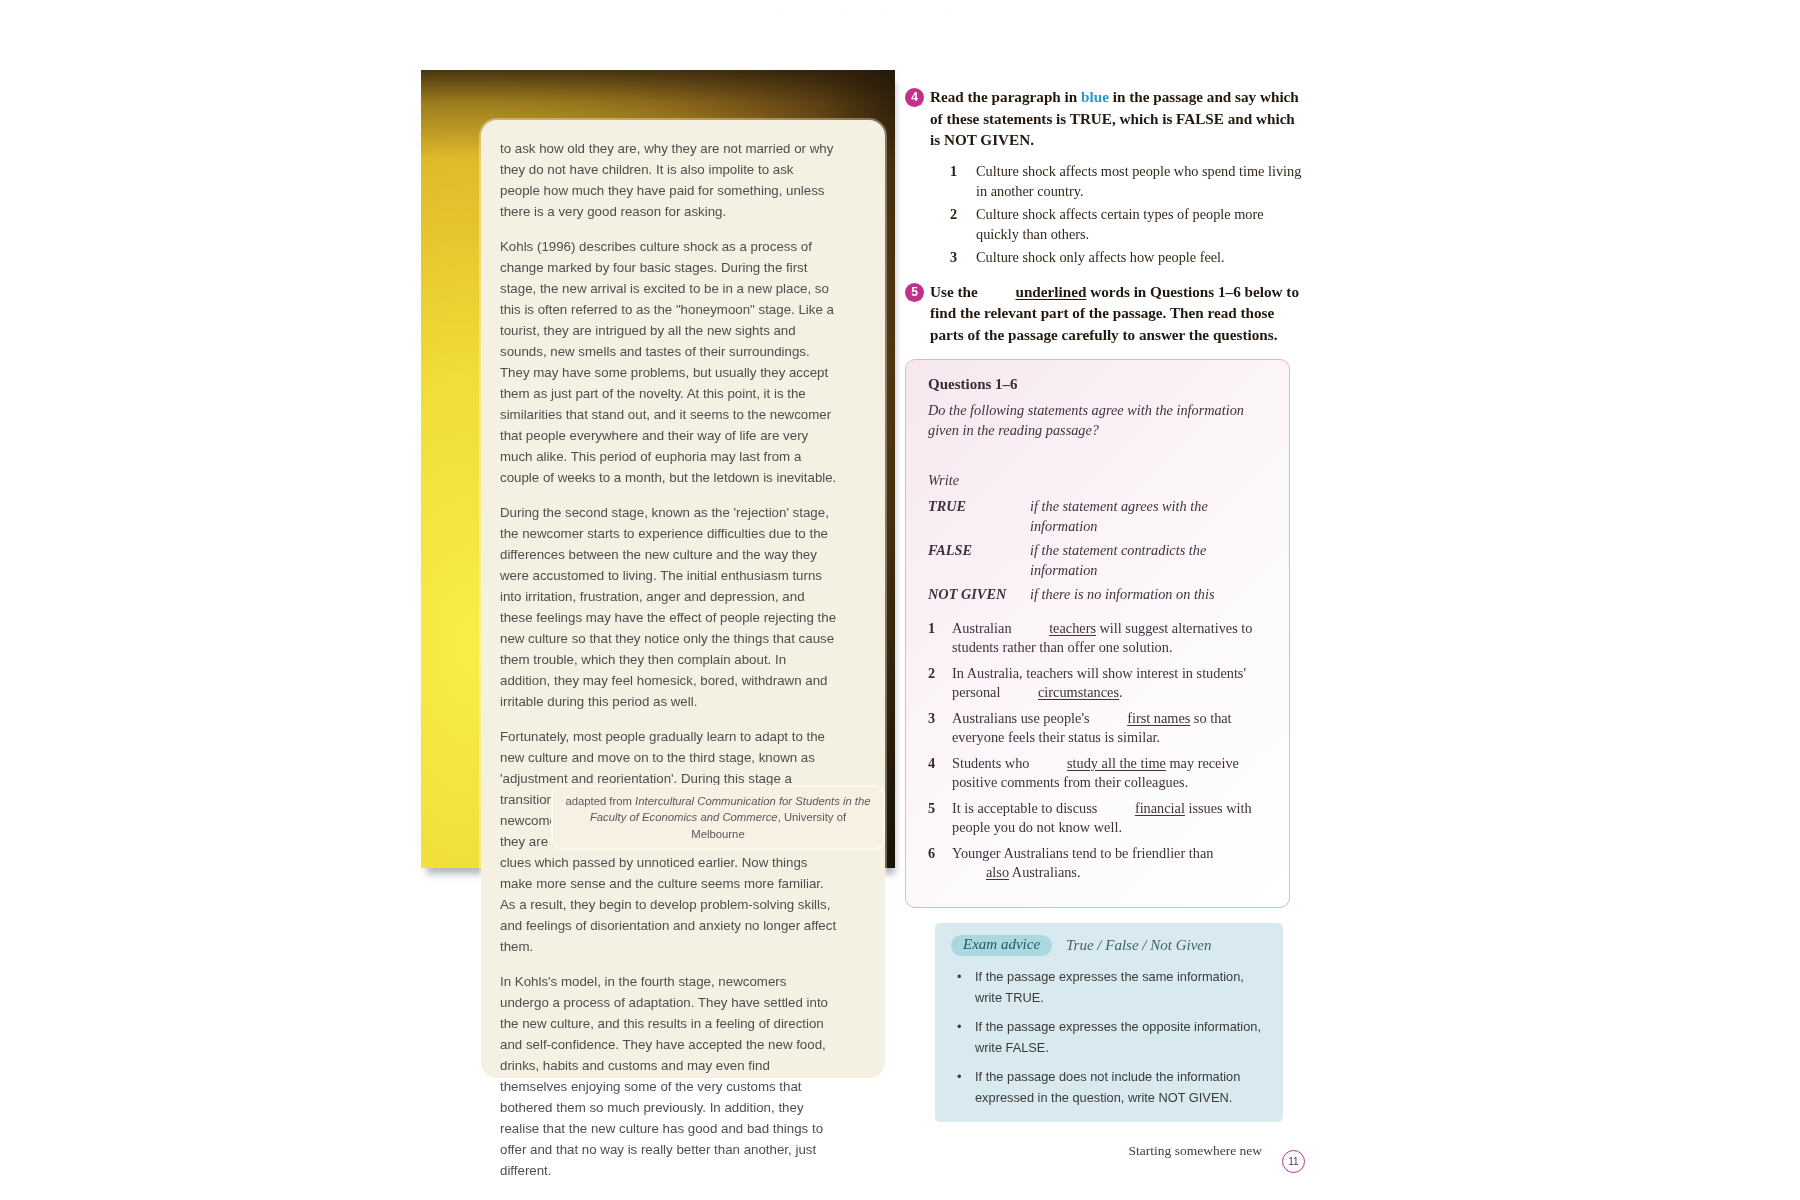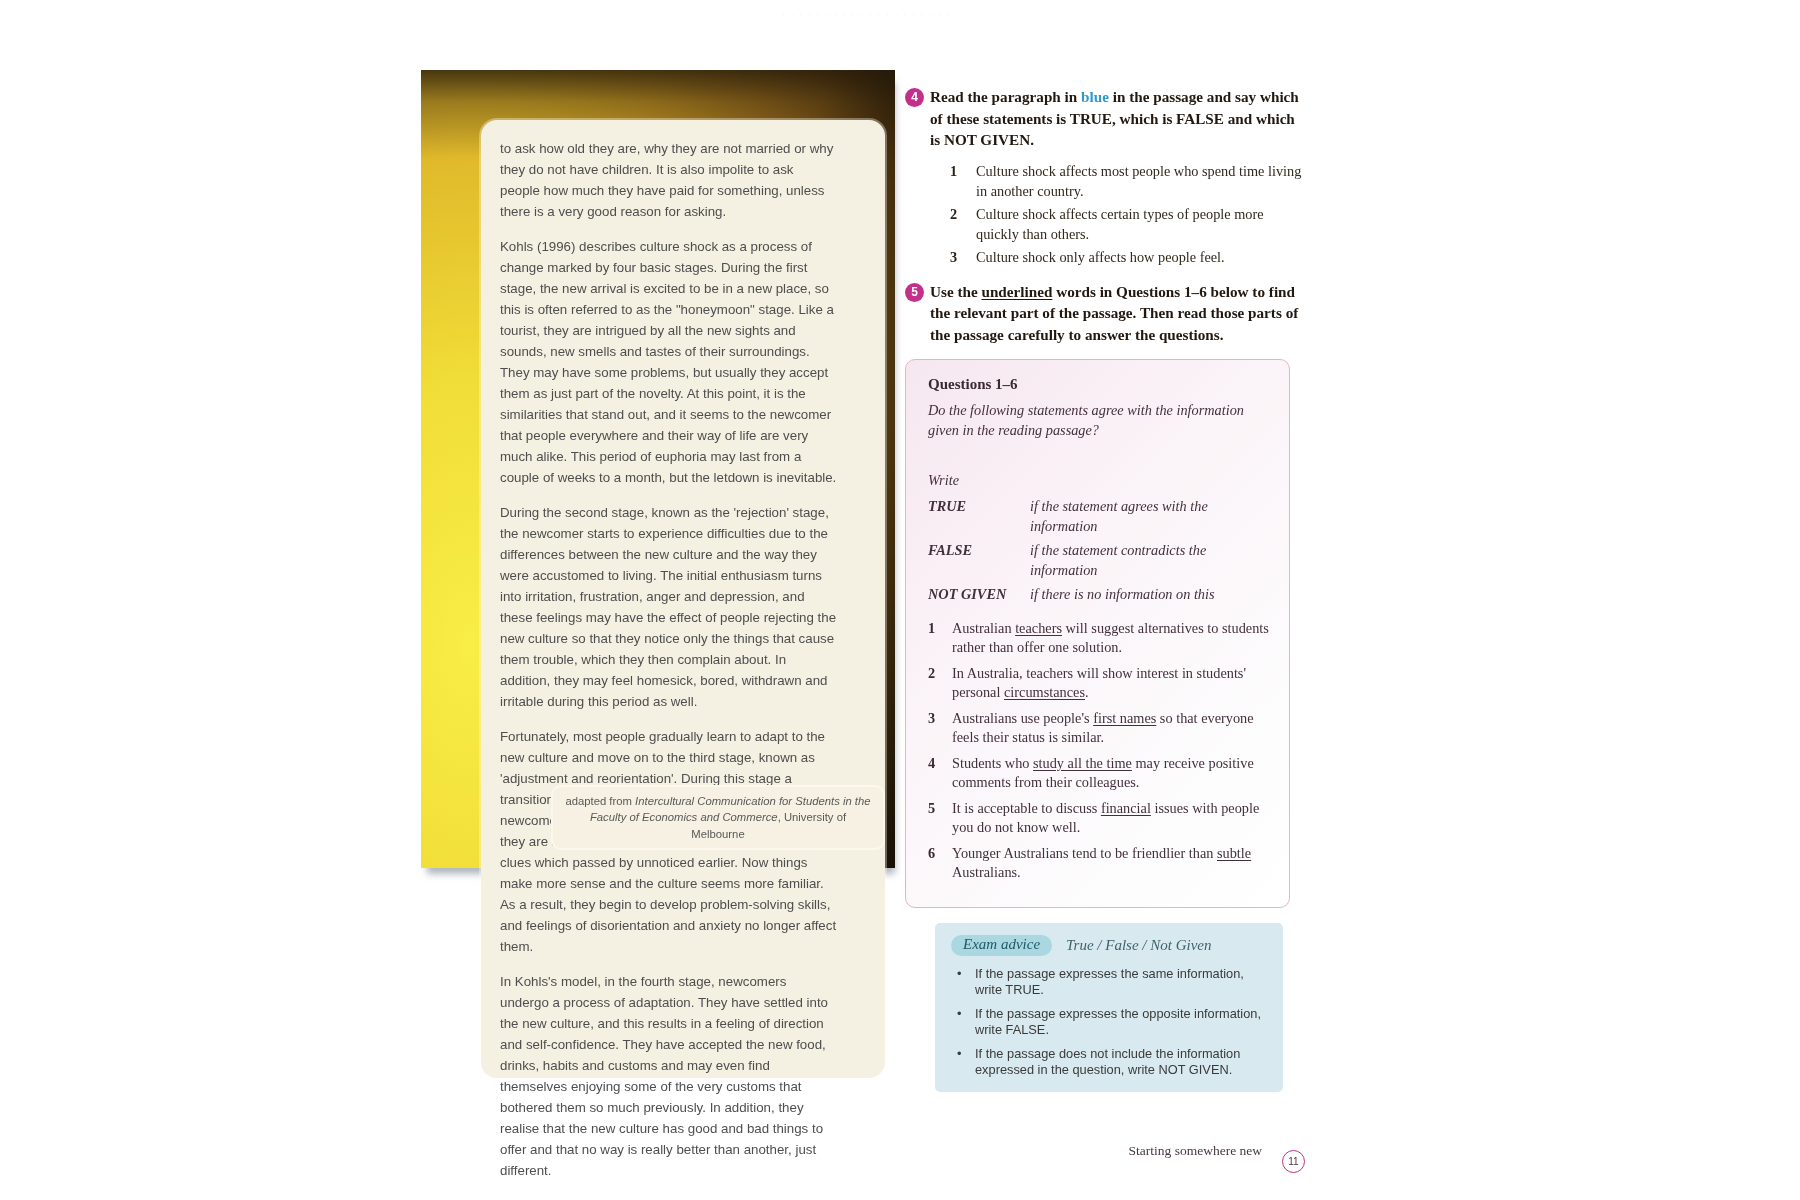--- a/index.html
+++ b/index.html
@@ -37,21 +37,21 @@
 
   
   .right-col{position:absolute;left:905px;top:86px;width:400px;color:#241a10;}
 
   .activity{display:flex;align-items:flex-start;margin-bottom:10px;}
   .num-badge{flex:0 0 auto;width:19px;height:19px;border-radius:50%;background:#c2308c;
              color:#ffffff;font-family:"Liberation Sans", sans-serif;font-weight:bold;
              font-size:12px;line-height:19px;text-align:center;margin:2px 6px 0 0;}
   .activity-text{font-weight:bold;font-size:15.2px;line-height:21.5px;color:#23180f;}
   .blue-word{color:#2e9ac9;}
-  .uline{text-decoration:underline;text-underline-offset:2px;}
+  .uline{text-decoration:underline;text-underline-offset:2px;margin-left:34px;}
 
   .stmt-list{margin:6px 0 14px 45px;}
   .stmt{display:flex;margin-bottom:3px;}
   .stmt-num{flex:0 0 26px;font-weight:bold;font-size:14.3px;line-height:20px;color:#2c2014;}
   .stmt-text{font-size:14.3px;line-height:20px;color:#33281c;}
 
   
   .questions-box{box-sizing:border-box;width:385px;margin-top:14px;
                  border:1.5px solid #dfb6cb;border-radius:10px;
                  background:linear-gradient(135deg,#f6e7ef 0%,#fbf4f8 40%,#fdfcfd 75%,#ffffff 100%);
@@ -70,21 +70,21 @@
   
   .exam-box{box-sizing:border-box;width:348px;margin:15px 0 0 30px;background:#d8eaef;
             border-radius:5px;padding:12px 16px 14px 16px;}
   .exam-head{display:flex;align-items:center;margin-bottom:10px;}
   .exam-pill{background:#abd8e0;border-radius:12px;padding:1px 12px 3px 12px;
              font-style:italic;font-size:15px;color:#1e5a64;}
   .exam-topic{font-style:italic;font-size:15px;color:#41626c;margin-left:14px;}
   .exam-bullets{margin:0;padding:0;list-style:none;}
   .exam-bullets li{position:relative;padding-left:24px;margin-bottom:8px;
                    font-family:"Liberation Sans", sans-serif;font-size:12.8px;
-                   line-height:16px;color:#3a3a3a;}
+                   line-height:21px;color:#3a3a3a;}
   .exam-bullets li::before{content:"\2022";position:absolute;left:6px;top:0;color:#3a3a3a;}
   .exam-bullets li:last-child{margin-bottom:0;}
 
   
   .footer{position:absolute;left:905px;top:1128px;width:400px;display:flex;
           justify-content:flex-end;align-items:center;gap:20px;}
   .footer-title{font-size:13.5px;color:#4a3845;}
   .page-circle{width:21px;height:21px;border:1.6px solid #b8368b;border-radius:50%;
                color:#4a3845;font-size:10px;line-height:21px;text-align:center;
                font-family:"Liberation Sans", sans-serif;margin-top:22px;}
@@ -173,21 +173,21 @@
         <div class="q-row">
           <span class="q-num">4</span>
           <span class="q-text"><span>Students who </span><span class="uline">study all the time</span><span> may receive positive comments from their colleagues.</span></span>
         </div>
         <div class="q-row">
           <span class="q-num">5</span>
           <span class="q-text"><span>It is acceptable to discuss </span><span class="uline">financial</span><span> issues with people you do not know well.</span></span>
         </div>
         <div class="q-row">
           <span class="q-num">6</span>
-          <span class="q-text"><span>Younger Australians tend to be friendlier than </span><span class="uline">subtle</span><span> Australians.</span></span>
+          <span class="q-text"><span>Younger Australians tend to be friendlier than </span><span class="uline">also</span><span> Australians.</span></span>
         </div>
       </div>
     </div>
 
     <div class="exam-box">
       <div class="exam-head">
         <span class="exam-pill">Exam advice</span>
         <span class="exam-topic">True / False / Not Given</span>
       </div>
       <ul class="exam-bullets">

